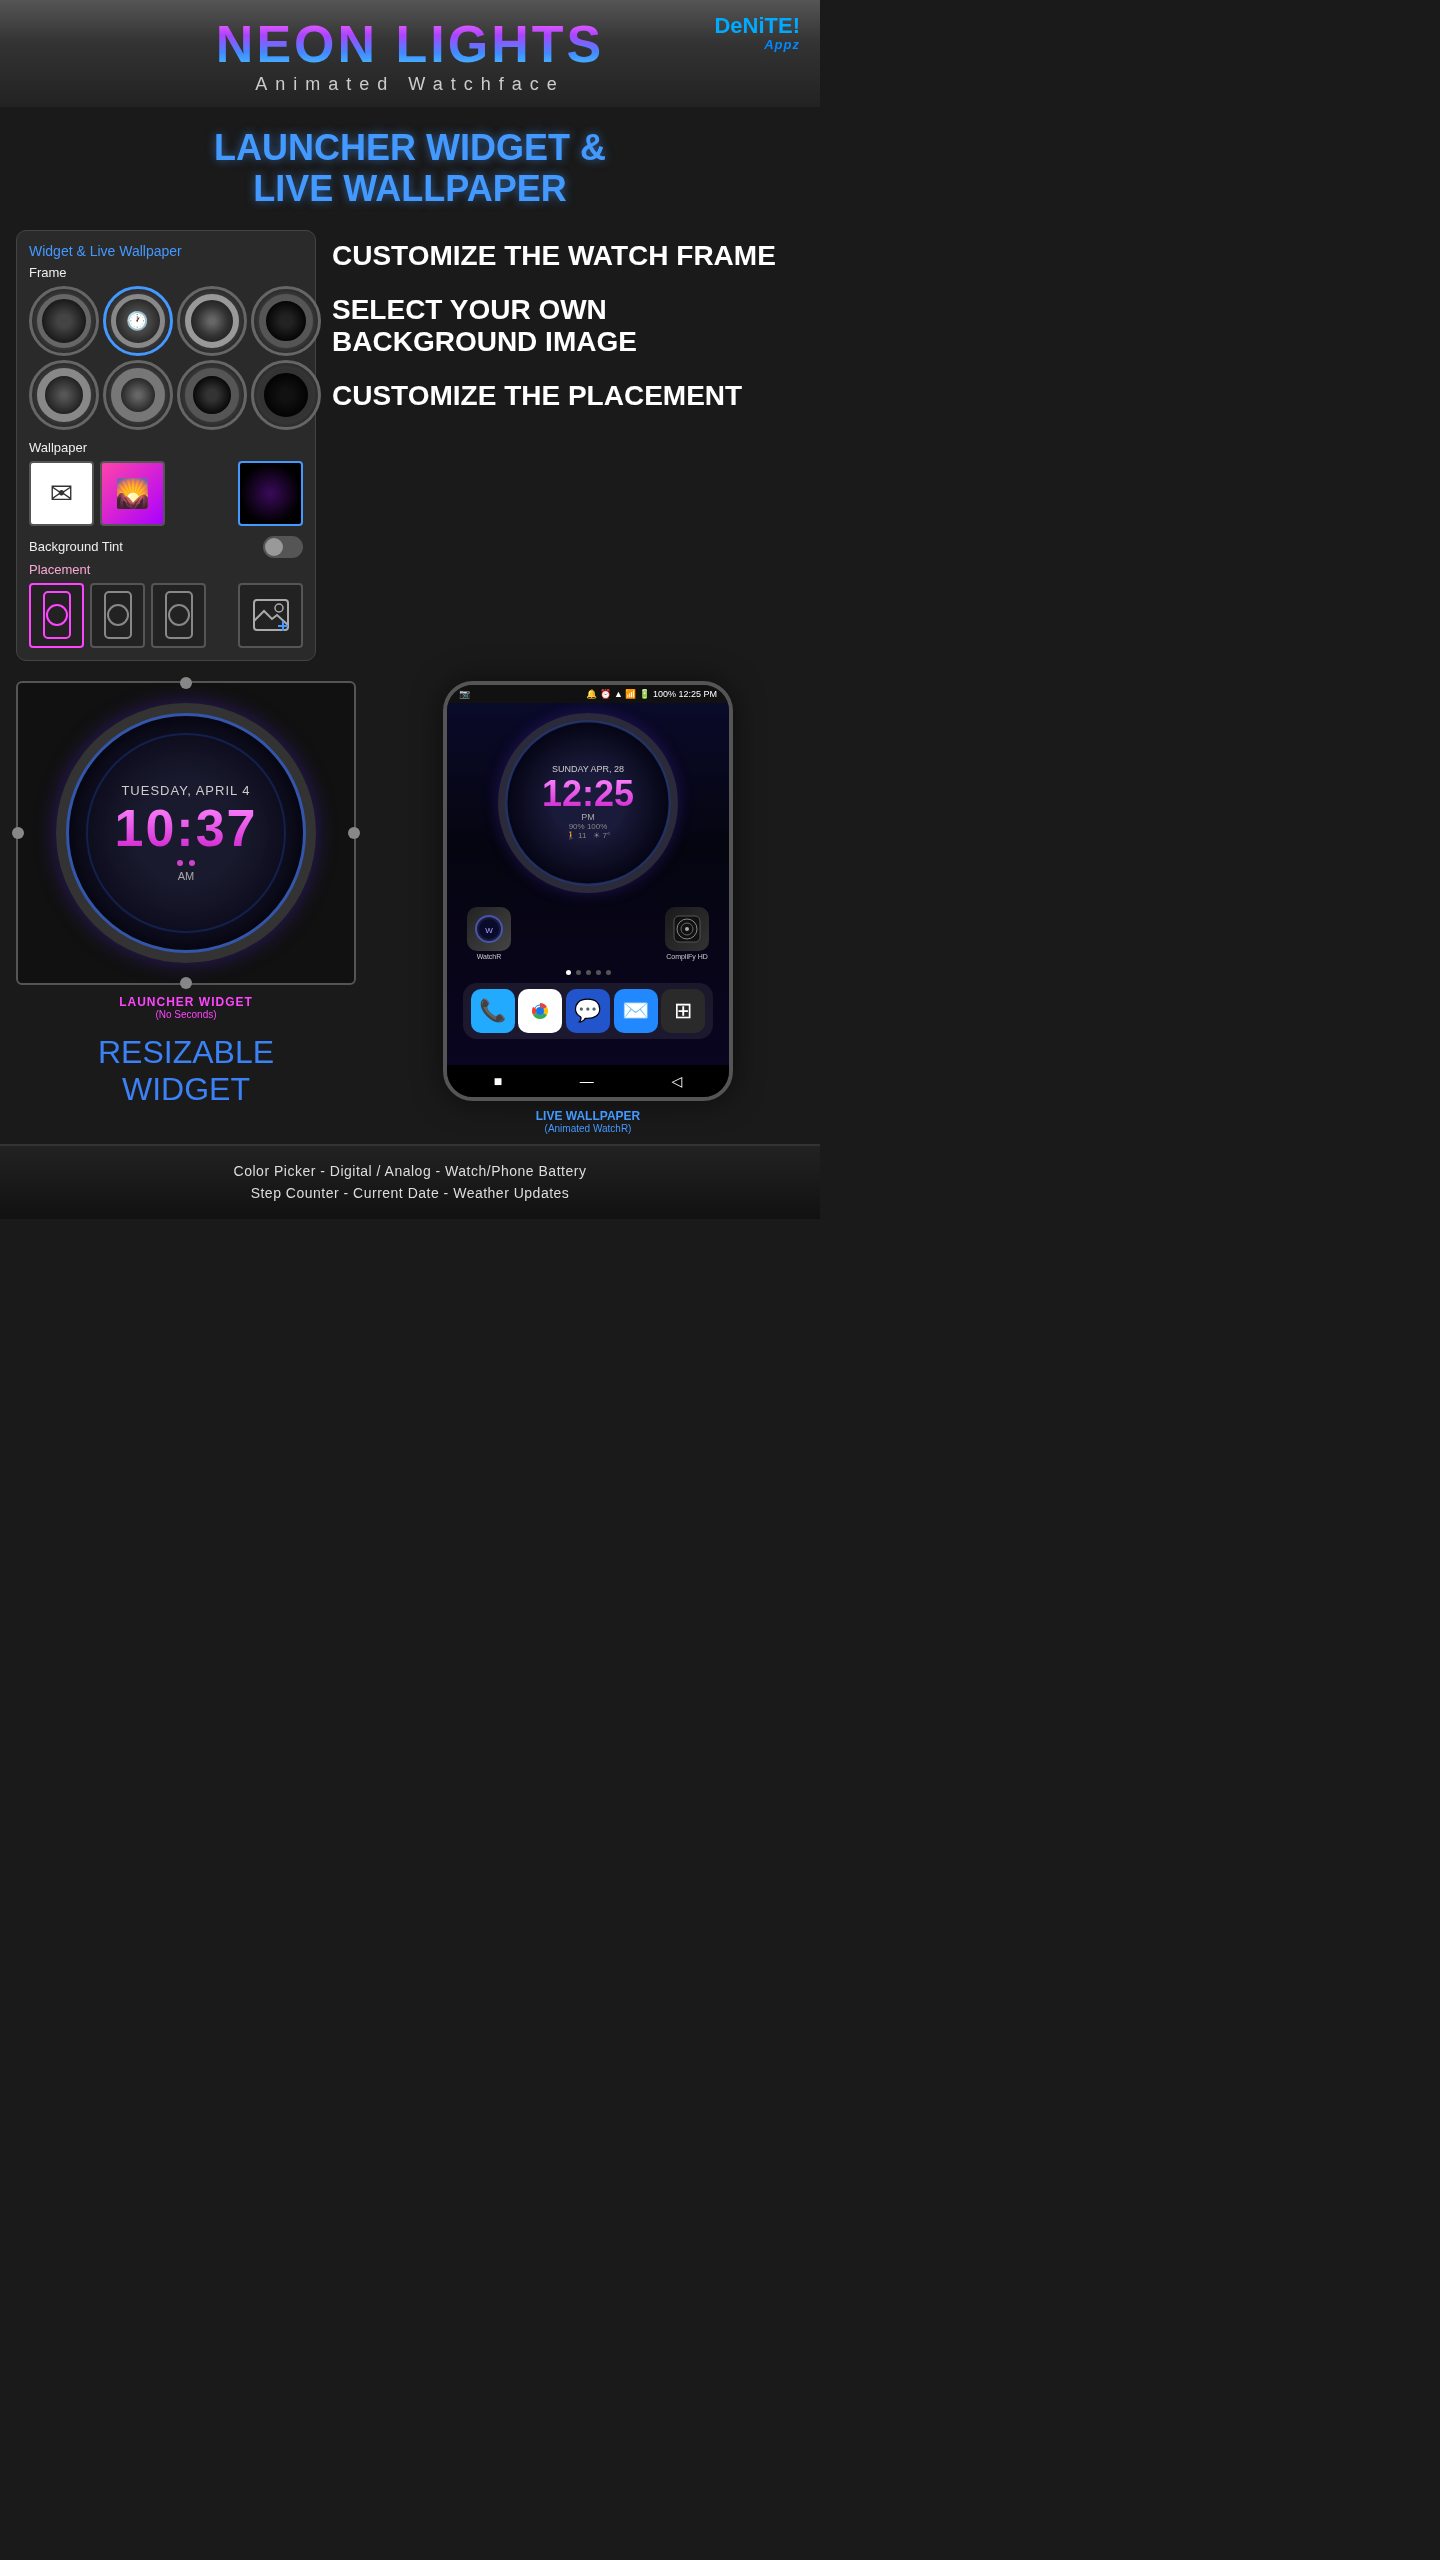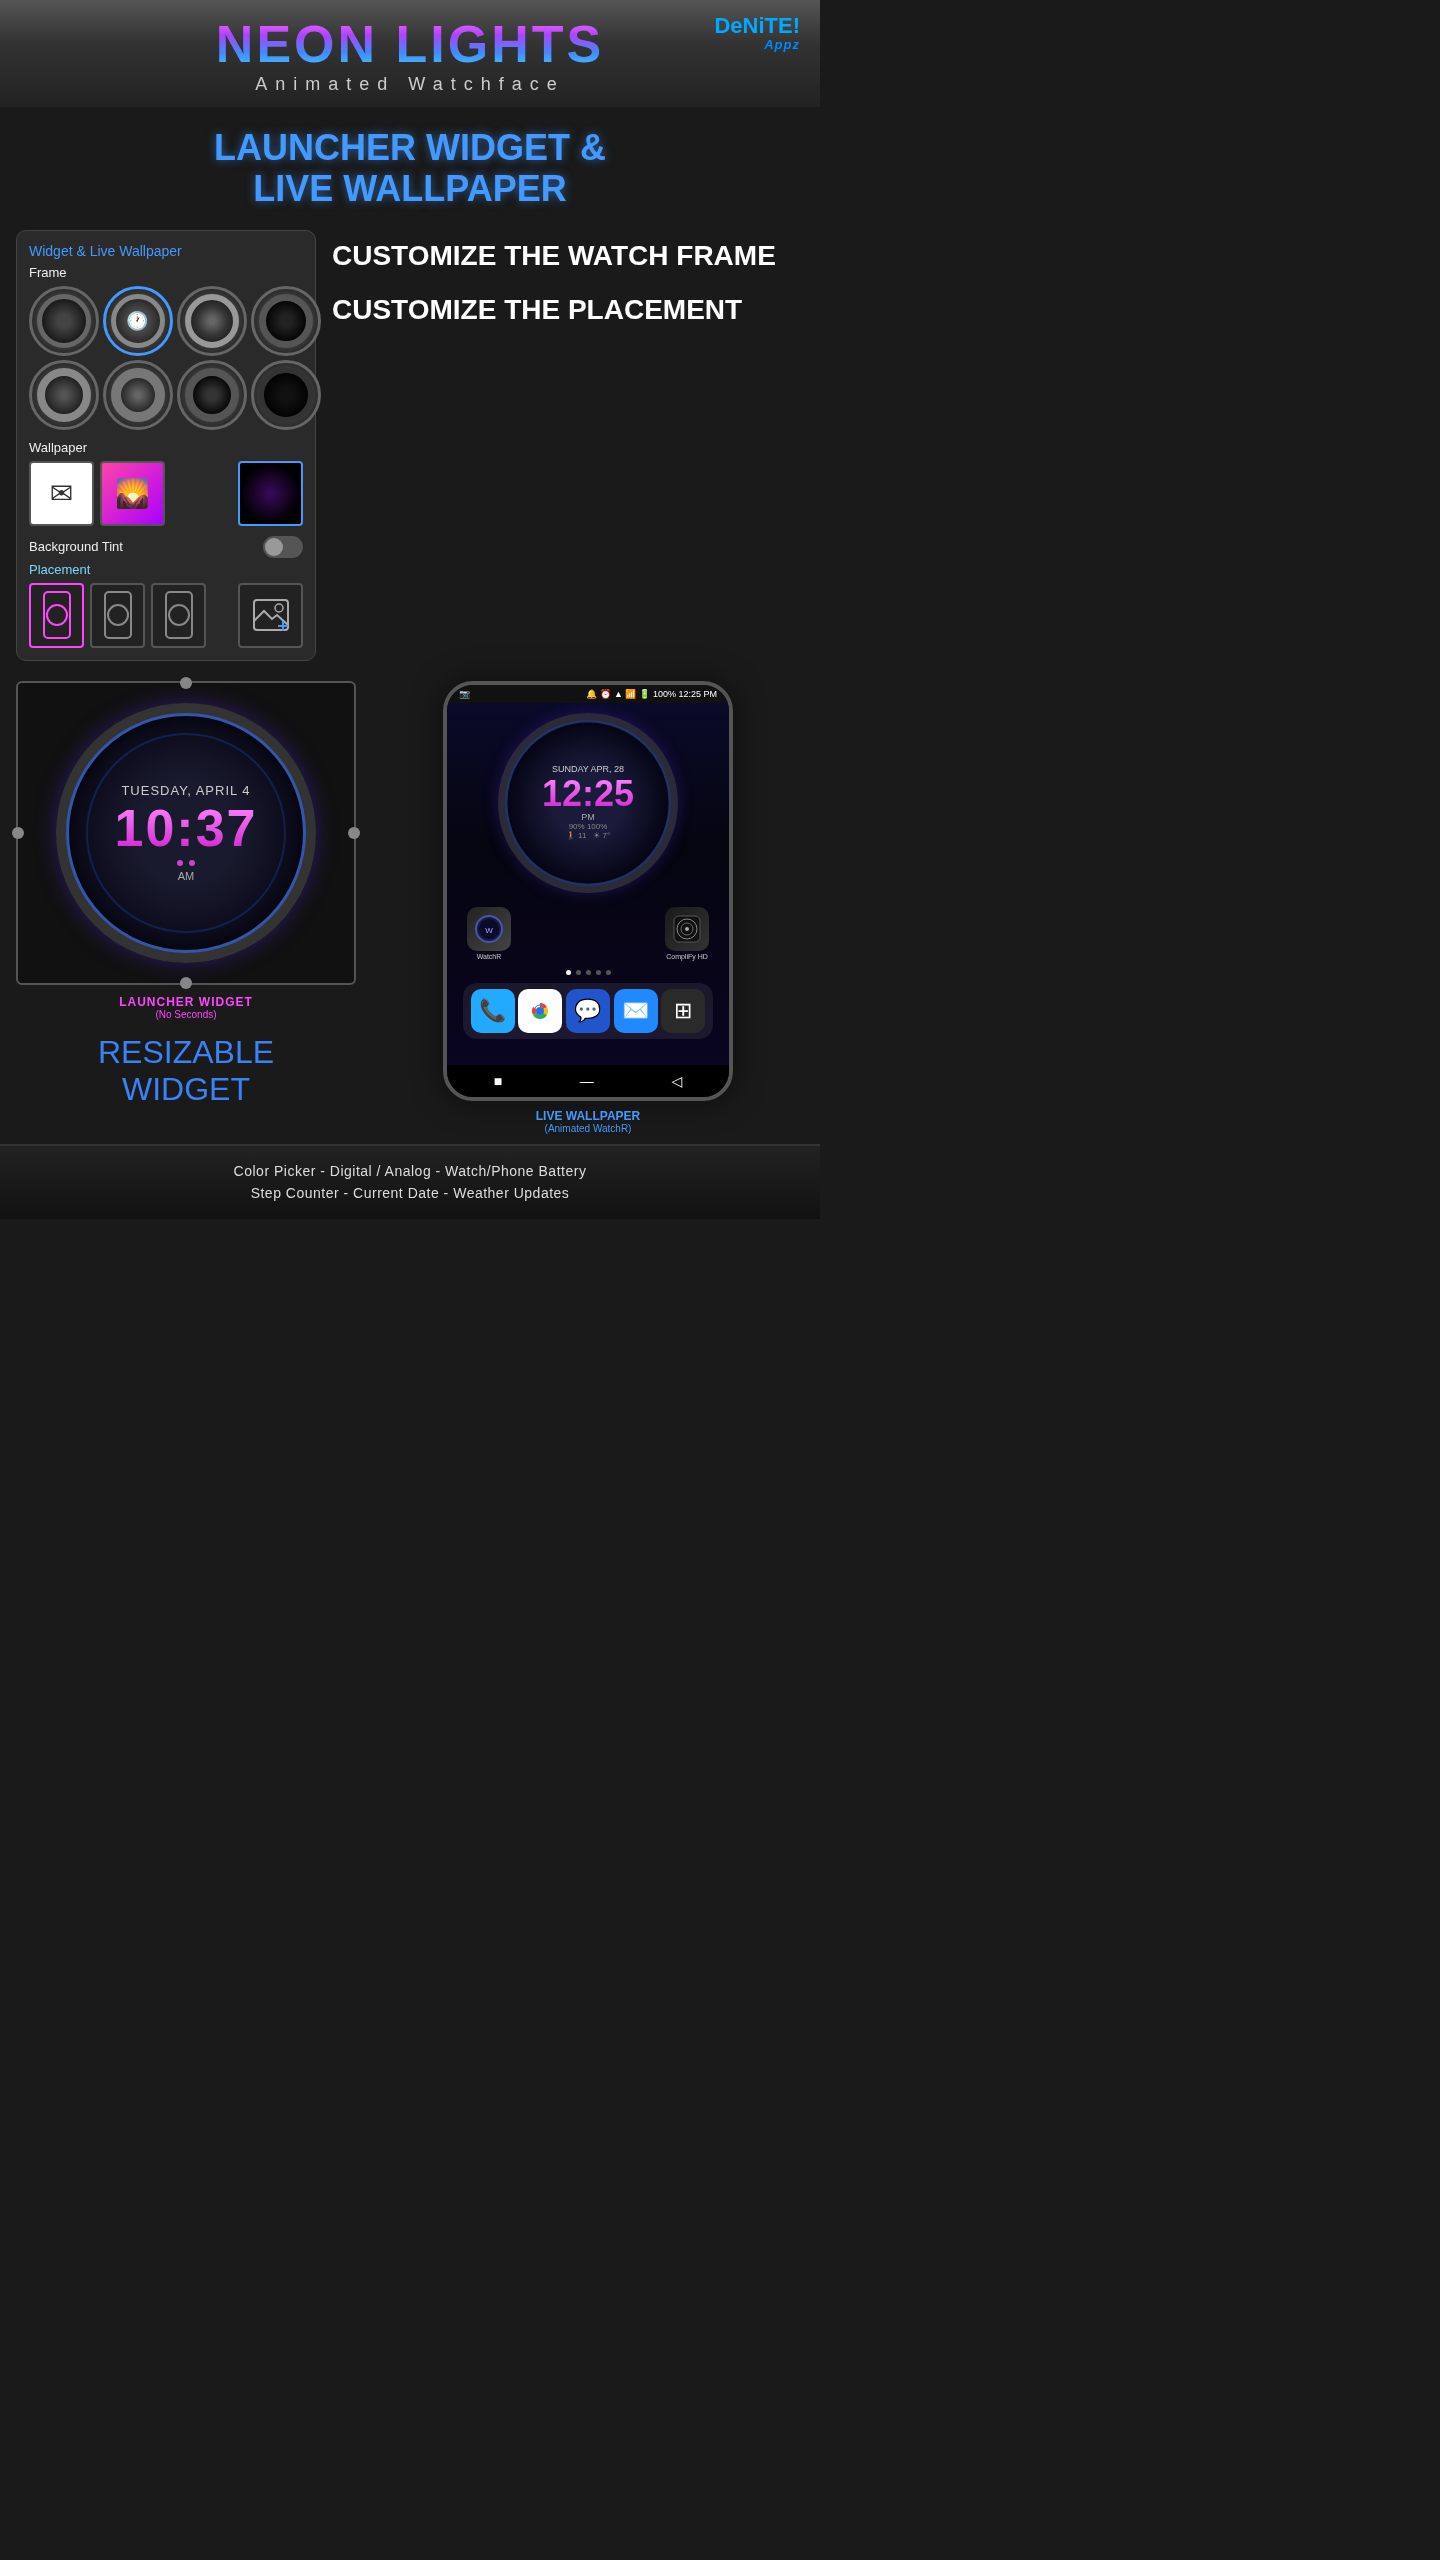--- a/index.html
+++ b/index.html
@@ -180,21 +180,21 @@
       position: absolute;
       width: 18px;
       height: 18px;
       background: #999;
       border-radius: 50%;
       top: 2px;
       left: 2px;
     }
 
     .placement-label {
-      color: #7dd3fc;
+      color: #f9a8d4;
       font-size: 13px;
       margin-bottom: 6px;
     }
     .placement-grid {
       display: flex;
       gap: 6px;
       align-items: center;
     }
     .placement-item {
       width: 55px;
@@ -634,20 +634,21 @@
               <line x1="30" y1="22" x2="30" y2="32" stroke="#4499ff" stroke-width="2"></line>
               <line x1="25" y1="27" x2="35" y2="27" stroke="#4499ff" stroke-width="2"></line>
             </svg>
         </div>
       </div>
     </div>
   </div>
 
   <div class="right-panel">
     <div class="feature-text">CUSTOMIZE THE WATCH FRAME</div>
+    <div class="feature-text">SELECT YOUR OWN BACKGROUND IMAGE</div>
     <div class="feature-text">CUSTOMIZE THE PLACEMENT</div>
   </div>
 
 </div>
 
 <div class="lower-section">
 
   <div class="widget-preview">
     <div class="widget-frame">
 

